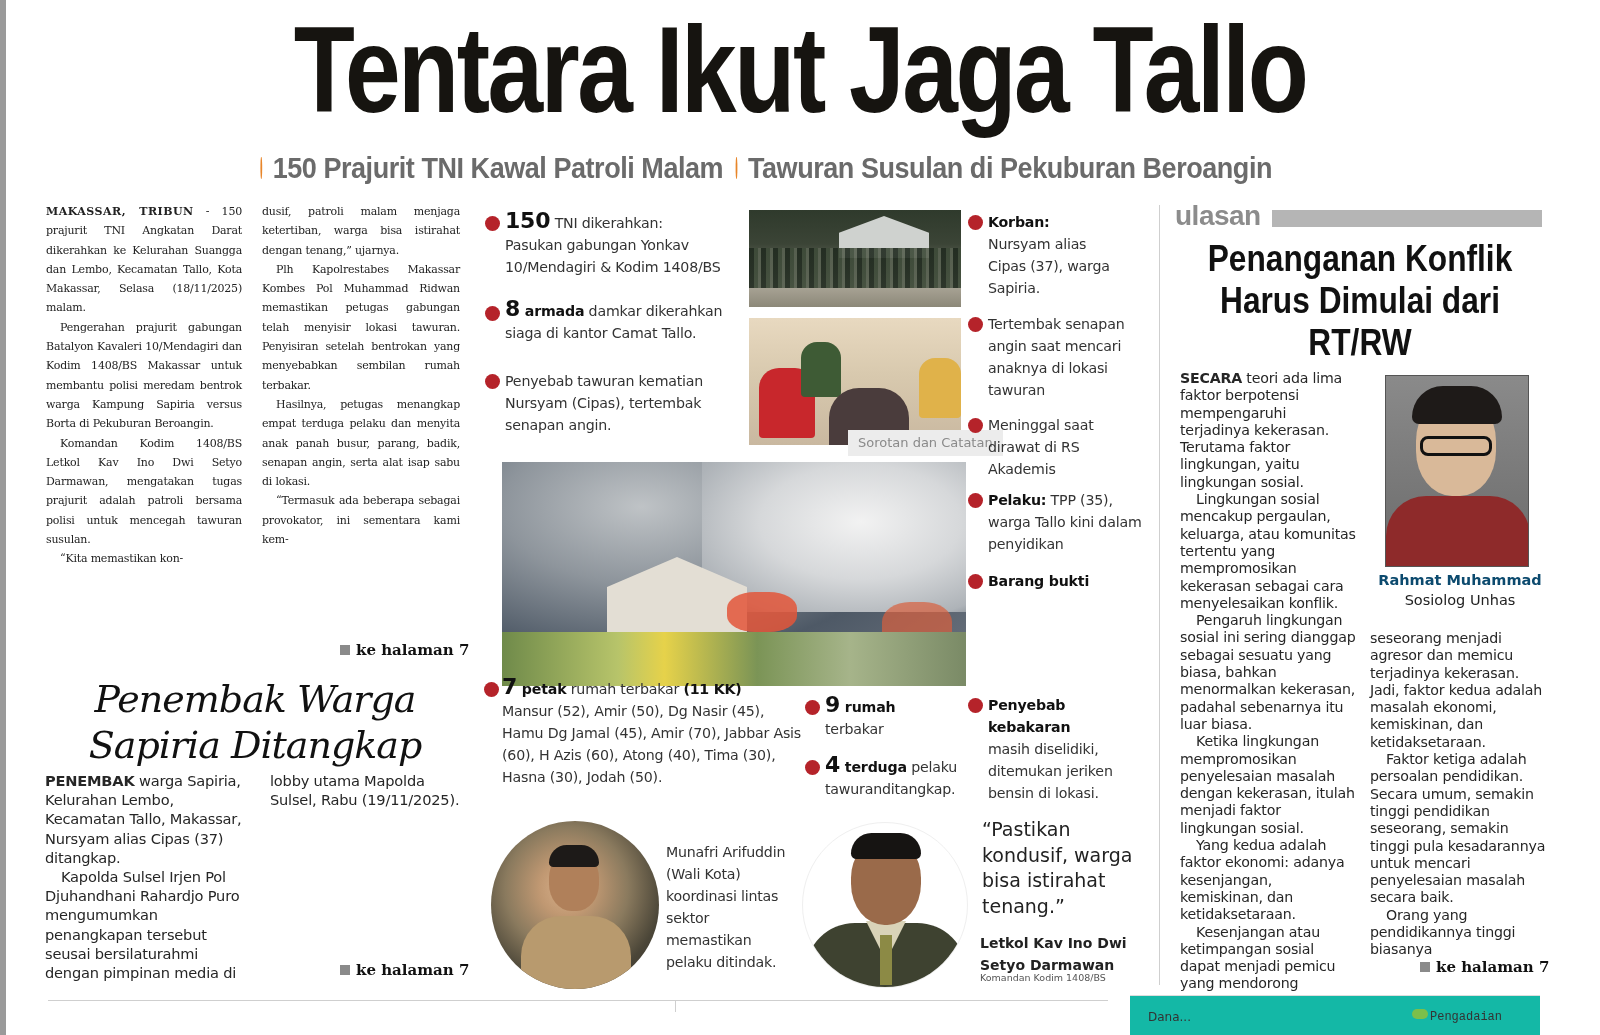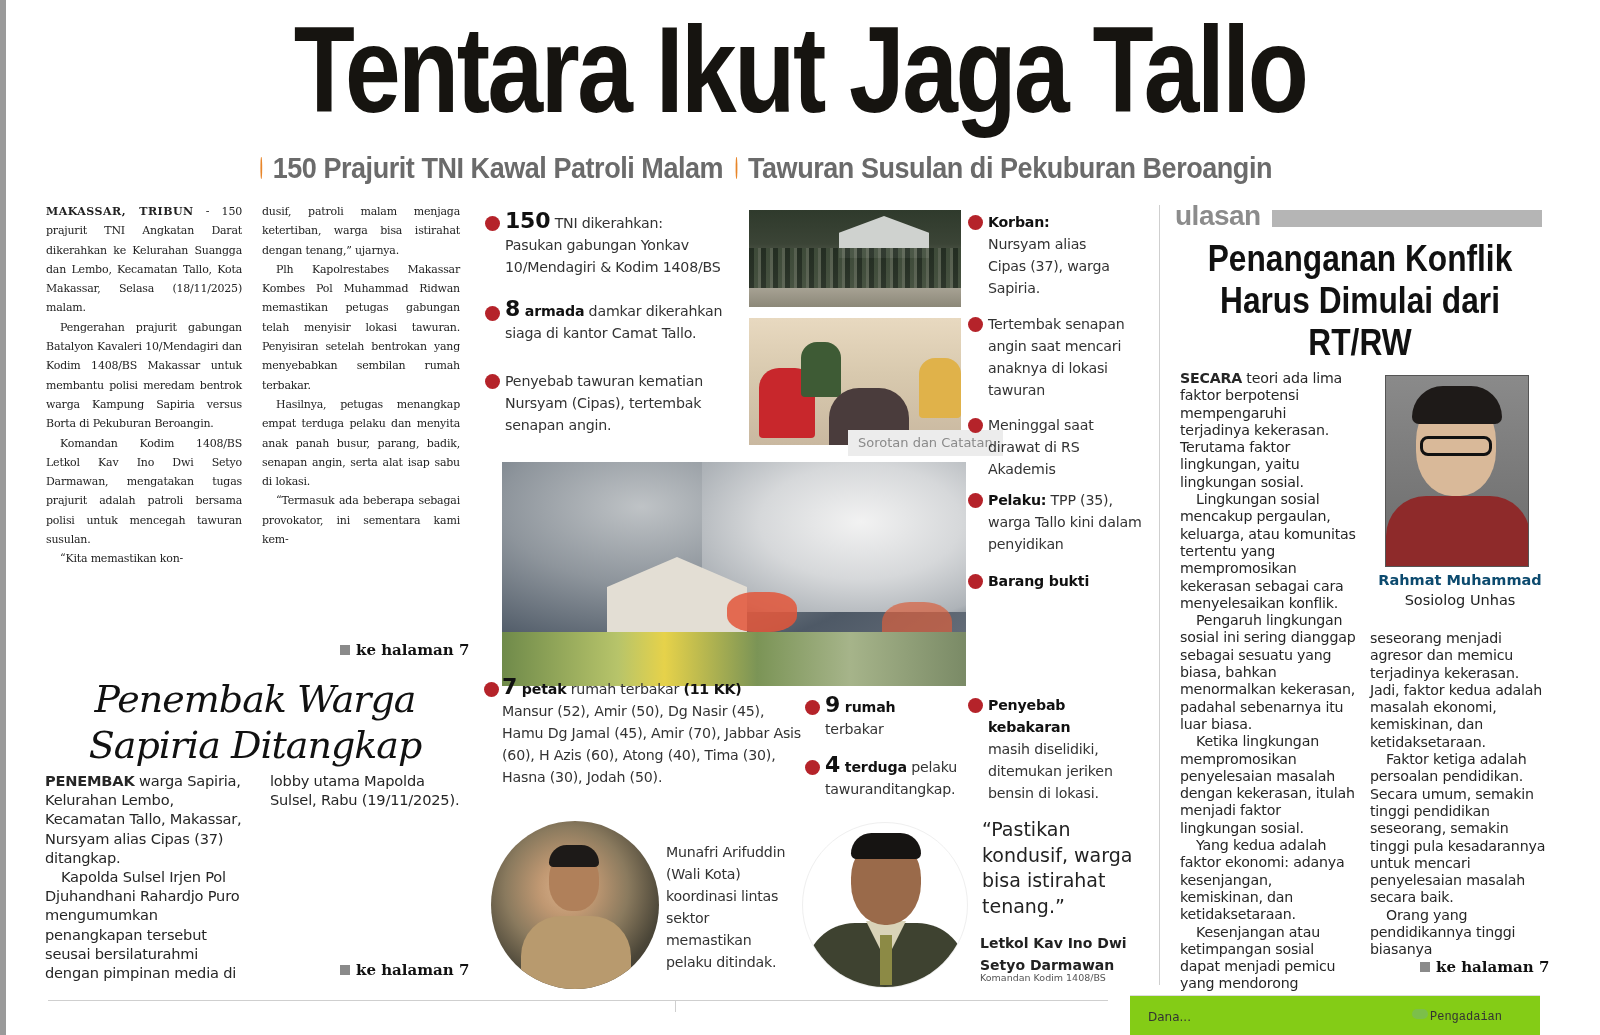--- a/index.html
+++ b/index.html
@@ -101,21 +101,21 @@
   .portrait .shirt { position: absolute; left: 0; top: 120px; width: 144px; height: 72px; background: #8e2a2a; border-radius: 40px 40px 0 0; }
   .portrait .face { position: absolute; left: 30px; top: 20px; width: 80px; height: 100px; background: #d9b999; border-radius: 45%; }
   .portrait .hair { position: absolute; left: 26px; top: 10px; width: 90px; height: 38px; background: #1e1a18; border-radius: 45px 45px 10px 10px; }
   .portrait .glasses { position: absolute; left: 34px; top: 60px; width: 72px; height: 20px; border: 3px solid #111; border-radius: 8px; }
   .pname { position: absolute; left: 1370px; top: 572px; width: 180px; text-align: center; font-family: "DejaVu Sans", sans-serif; font-weight: 700; font-size: 14.5px; color: #0c4a6e; }
   .prole { position: absolute; left: 1370px; top: 592px; width: 180px; text-align: center; font-family: "DejaVu Sans", sans-serif; font-size: 14.5px; color: #222; }
 
   
   .hrule { position: absolute; left: 48px; top: 1000px; width: 1060px; height: 1px; background: #cfcfcf; }
   .hrule-tick { position: absolute; left: 675px; top: 1000px; width: 1px; height: 12px; background: #cfcfcf; }
-  .ad-strip { position: absolute; left: 1130px; top: 995px; width: 410px; height: 40px; background: #84cc16; border-top: 1px solid #ddd; }
+  .ad-strip { position: absolute; left: 1130px; top: 995px; width: 410px; height: 40px; background: #14b8a6; border-top: 1px solid #ddd; }
   .ad-strip .t1 { position: absolute; left: 18px; top: 14px; font-family: "DejaVu Sans", sans-serif; font-size: 12px; color: #333; }
   .ad-strip .t2 { position: absolute; left: 300px; top: 14px; font-family: Liberation Mono, monospace; font-size: 12px; color: #333; }
   .ad-strip .blob { position: absolute; left: 282px; top: 13px; width: 16px; height: 10px; border-radius: 5px; background: #7cbf4a; }
 </style>
 </head>
 <body>
 
 <div class="left-edge"></div>
 
 <h1 class="headline">Tentara Ikut Jaga Tallo</h1>

